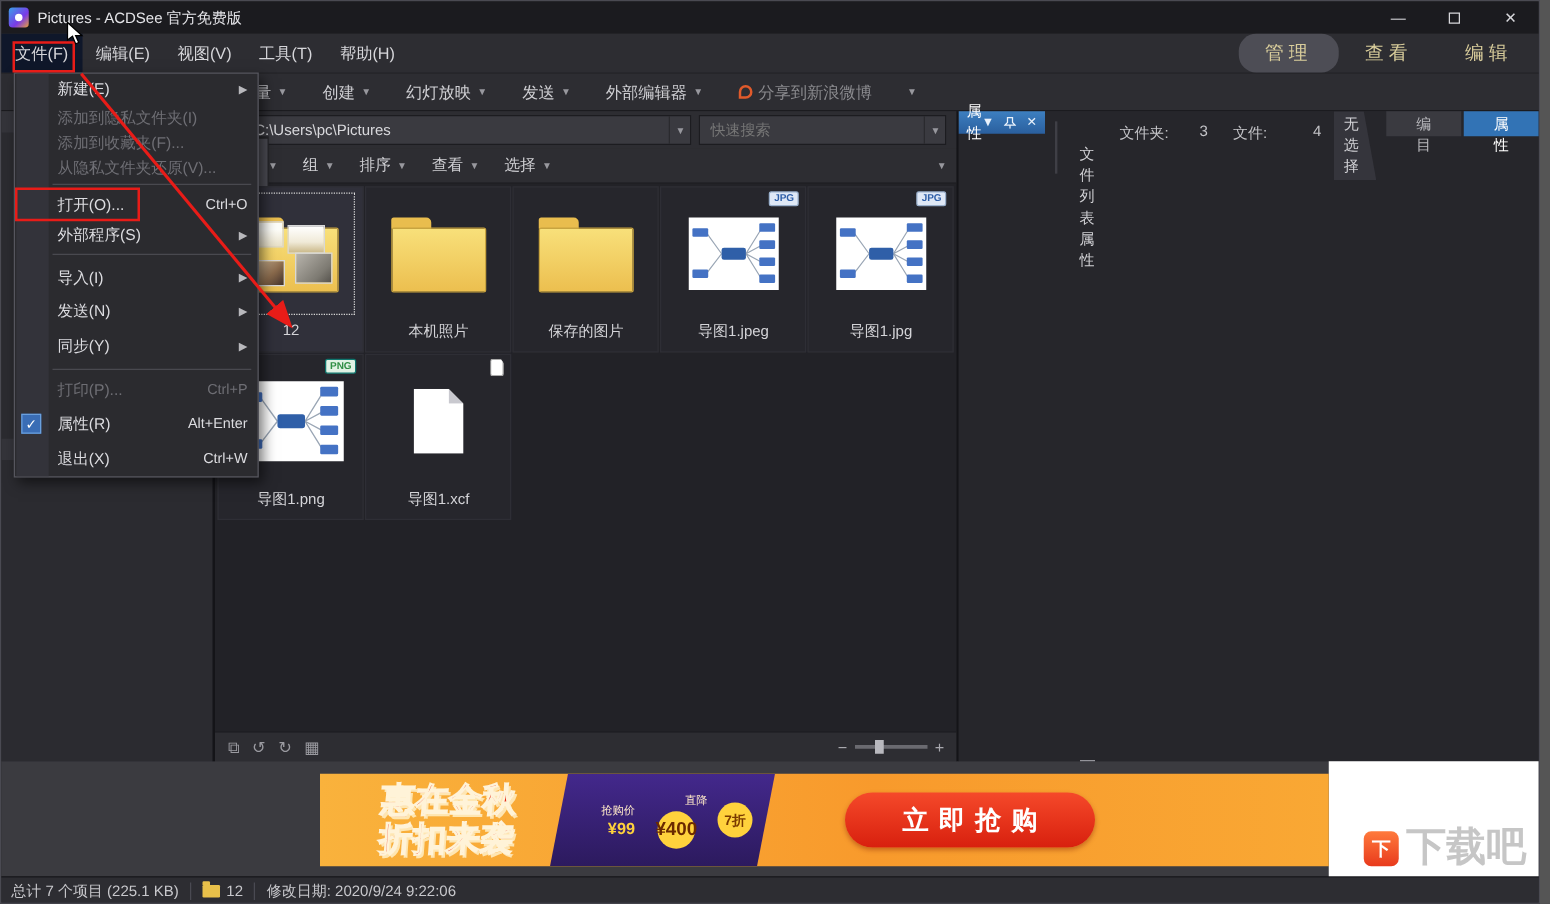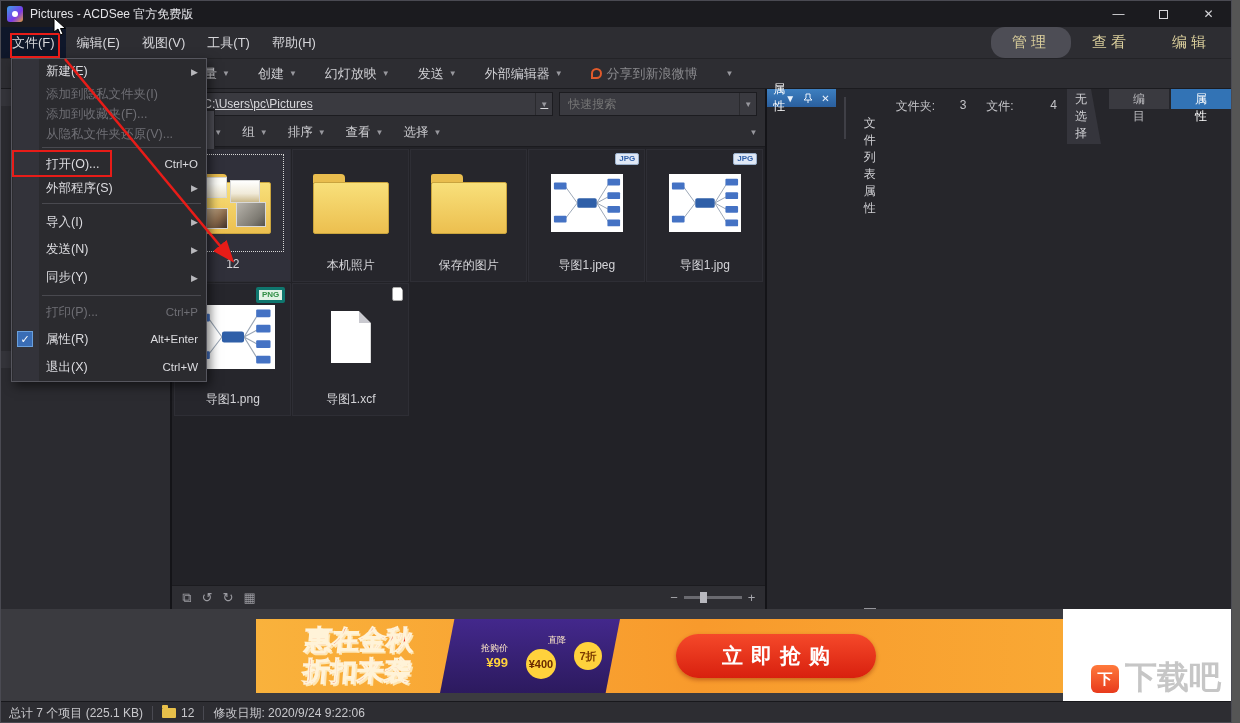--- a/index.html
+++ b/index.html
@@ -33,41 +33,41 @@
   
   .main{height:520px;display:flex;}
   .leftpanel{width:232px;background:#2b2b30;position:relative;border-right:2px solid #141418;}
   .lp-header{position:absolute;left:0;width:100%;height:17px;background:#34343a;display:flex;align-items:center;justify-content:flex-end;padding-right:5px;color:#b8b8bc;font-size:11px;}
   .lp-header.h2{top:262px;}
   .lp-scroll{position:absolute;left:205px;top:20px;width:9px;height:238px;background:#26262a;}
   .lp-scroll .thumb{margin:2px 1px;height:112px;background:#4d4d55;}
 
   .center{width:672px;display:flex;flex-direction:column;border-right:2px solid #141418;}
   .addrrow{height:30px;background:#2d2d32;display:flex;align-items:center;gap:6px;padding:0 8px 0 4px;}
-  .addrbox{flex:1;height:24px;background:#3a3a40;border:1px solid #1c1c20;display:flex;align-items:center;padding-left:5px;font-size:12px;color:#d8d8dc;text-decoration:underline;}
+  .addrbox{flex:1;height:24px;background:#3a3a40;border:1px solid #1c1c20;display:flex;align-items:center;padding-left:5px;font-size:12px;color:#d8d8dc;}
   .addrbox .path{flex:1;margin-left:6px;}
   .dropbtn{width:17px;height:100%;border-left:1px solid #2a2a2e;display:flex;align-items:center;justify-content:center;}
   .searchbox{width:198px;height:24px;background:#3a3a40;border:1px solid #1c1c20;display:flex;align-items:center;}
   .searchbox input{flex:1;background:transparent;border:none;outline:none;color:#9a9aa0;font-size:12px;padding-left:8px;width:100px;}
   .minifolder{width:15px;height:11px;background:linear-gradient(#f4d76e,#e8b94c);border-radius:1px;position:relative;flex:none;}
   .minifolder::before{content:"";position:absolute;top:-3px;left:0;width:7px;height:3px;background:#e8bd52;border-radius:1px 1px 0 0;}
 
   .filterrow{height:28px;background:#2d2d32;display:flex;align-items:center;gap:20px;padding:0 8px 0 12px;font-size:12.5px;color:#cfcfd3;border-bottom:1px solid #1b1b1f;}
   .fitem{display:flex;align-items:center;gap:5px;}
   .filterrow .ovf{margin-left:auto;}
 
   .grid{flex:1;background:#222227;display:grid;grid-template-columns:repeat(5,117px);grid-auto-rows:133px;gap:1px;padding:2px;align-content:start;}
   .tile{background:#26262c;border:1px solid #2e2e35;position:relative;display:flex;flex-direction:column;align-items:center;}
   .tile.selected{background:#30303a;}
   .thumbwrap{width:101px;height:96px;margin-top:5px;display:flex;align-items:center;justify-content:center;}
   .tile.selected .thumbwrap{outline:1px dotted #d8d8d8;}
   .tlabel{margin-top:6px;font-size:12px;color:#d4d4d8;}
   .badge{position:absolute;top:3px;right:5px;font-size:8px;font-weight:bold;padding:1px 3px;border-radius:2px;line-height:1;}
   .badge.jpg{background:#dfe8f6;color:#2f5fa8;border:1px solid #9ab0cc;}
-  .badge.png{background:#e1f2e4;color:#2f8e44;border:3px solid #0f766e;}
+  .badge.png{background:#e1f2e4;color:#2f8e44;border:1px solid #0f766e;}
   .badge.doc{width:11px;height:14px;background:#fff;border:1px solid #aaa;padding:0;clip-path:polygon(0 0,75% 0,100% 28%,100% 100%,0 100%);}
 
   .folder{width:76px;height:52px;position:relative;margin-top:10px;}
   .folder::before{content:"";position:absolute;top:-8px;left:0;width:32px;height:9px;background:#e9bd4e;border-radius:2px 4px 0 0;}
   .folder .fbody{position:absolute;inset:0;background:linear-gradient(#f8e07a,#ecbf4f);border-radius:2px;border:1px solid #c9a43e;}
   .mini{position:absolute;border:1px solid #d8d8d8;}
   .m1{left:5px;top:-5px;width:27px;height:21px;background:linear-gradient(#fdfdf8 30%,#e8e0c8);}
   .m2{left:35px;top:-2px;width:30px;height:23px;background:linear-gradient(#fff,#f0ead8 60%,#cbb98a);}
   .m3{left:41px;top:20px;width:30px;height:25px;background:linear-gradient(135deg,#b8b4ac,#7d7a72 70%,#55524c);}
   .m4{left:6px;top:26px;width:27px;height:21px;background:linear-gradient(135deg,#d8c2a0,#8a6a4c 60%,#40302a);}
@@ -98,21 +98,21 @@
 
   
   .band{height:92px;background:#3b3b40;display:flex;}
   .band-left{width:255px;}
   .banner{width:807px;height:74px;margin-top:10px;background:linear-gradient(90deg,#f9b23c,#f89a2c 55%,#f9a834);display:flex;align-items:center;position:relative;overflow:hidden;}
   .headline{margin-left:48px;font-size:27px;line-height:31px;font-weight:900;color:#e3301c;-webkit-text-stroke:1px #fff3d8;text-shadow:2px 2px 0 rgba(255,240,200,.85);transform:skewX(-4deg);white-space:nowrap;}
   .dealpanel{margin-left:28px;width:180px;height:74px;background:linear-gradient(#43288c,#2c1a5e);clip-path:polygon(8% 0,100% 0,92% 100%,0 100%);display:flex;align-items:center;justify-content:center;gap:8px;flex:none;}
   .dealcard{width:50px;text-align:right;}
   .deal-lb{font-size:9px;color:#ffe9c8;}
   .deal-pr{font-size:13px;font-weight:bold;color:#ffd23c;}
-  .dealround{width:30px;height:30px;margin:2px auto 0;border-radius:50%;background:#ffd23c;color:#6a2a00;font-size:11px;font-weight:bold;display:flex;align-items:center;justify-content:center;}
+  .dealround{width:30px;height:30px;margin:2px auto 0;border-radius:50%;background:#ffd23c;color:#6a2a00;font-size:15px;font-weight:bold;display:flex;align-items:center;justify-content:center;}
   .disc{width:28px;height:28px;border-radius:50%;background:#ffd23c;color:#7a3a00;font-size:11px;font-weight:bold;display:flex;align-items:center;justify-content:center;flex:none;}
   .cta{margin-left:56px;width:200px;height:44px;border-radius:22px;background:linear-gradient(#f5492a,#d8200e);color:#fff;font-size:21px;font-weight:bold;letter-spacing:8px;display:flex;align-items:center;justify-content:center;padding-left:8px;box-shadow:0 2px 4px rgba(120,20,0,.4);}
   .band-right{flex:1;background:#fff;display:flex;align-items:flex-end;justify-content:flex-end;padding:0 10px 8px 0;gap:6px;}
   .dl-logo{width:28px;height:28px;border-radius:6px;background:linear-gradient(#ff7a3c,#e83a1c);color:#fff;font-size:15px;font-weight:bold;display:flex;align-items:center;justify-content:center;}
   .dl-text{font-size:32px;font-weight:bold;color:#c6c6c6;line-height:1;}
 
   
   .statusbar{height:23px;background:#2d2d32;border-top:1px solid #18181c;display:flex;align-items:center;padding:0 8px;font-size:12px;color:#c8c8cc;}
   .ssep{width:1px;height:14px;background:#4a4a52;margin:0 9px;}
   .statusbar .mini-f{width:14px;height:10px;background:#e8c04a;border-radius:1px;position:relative;margin-right:5px;}

